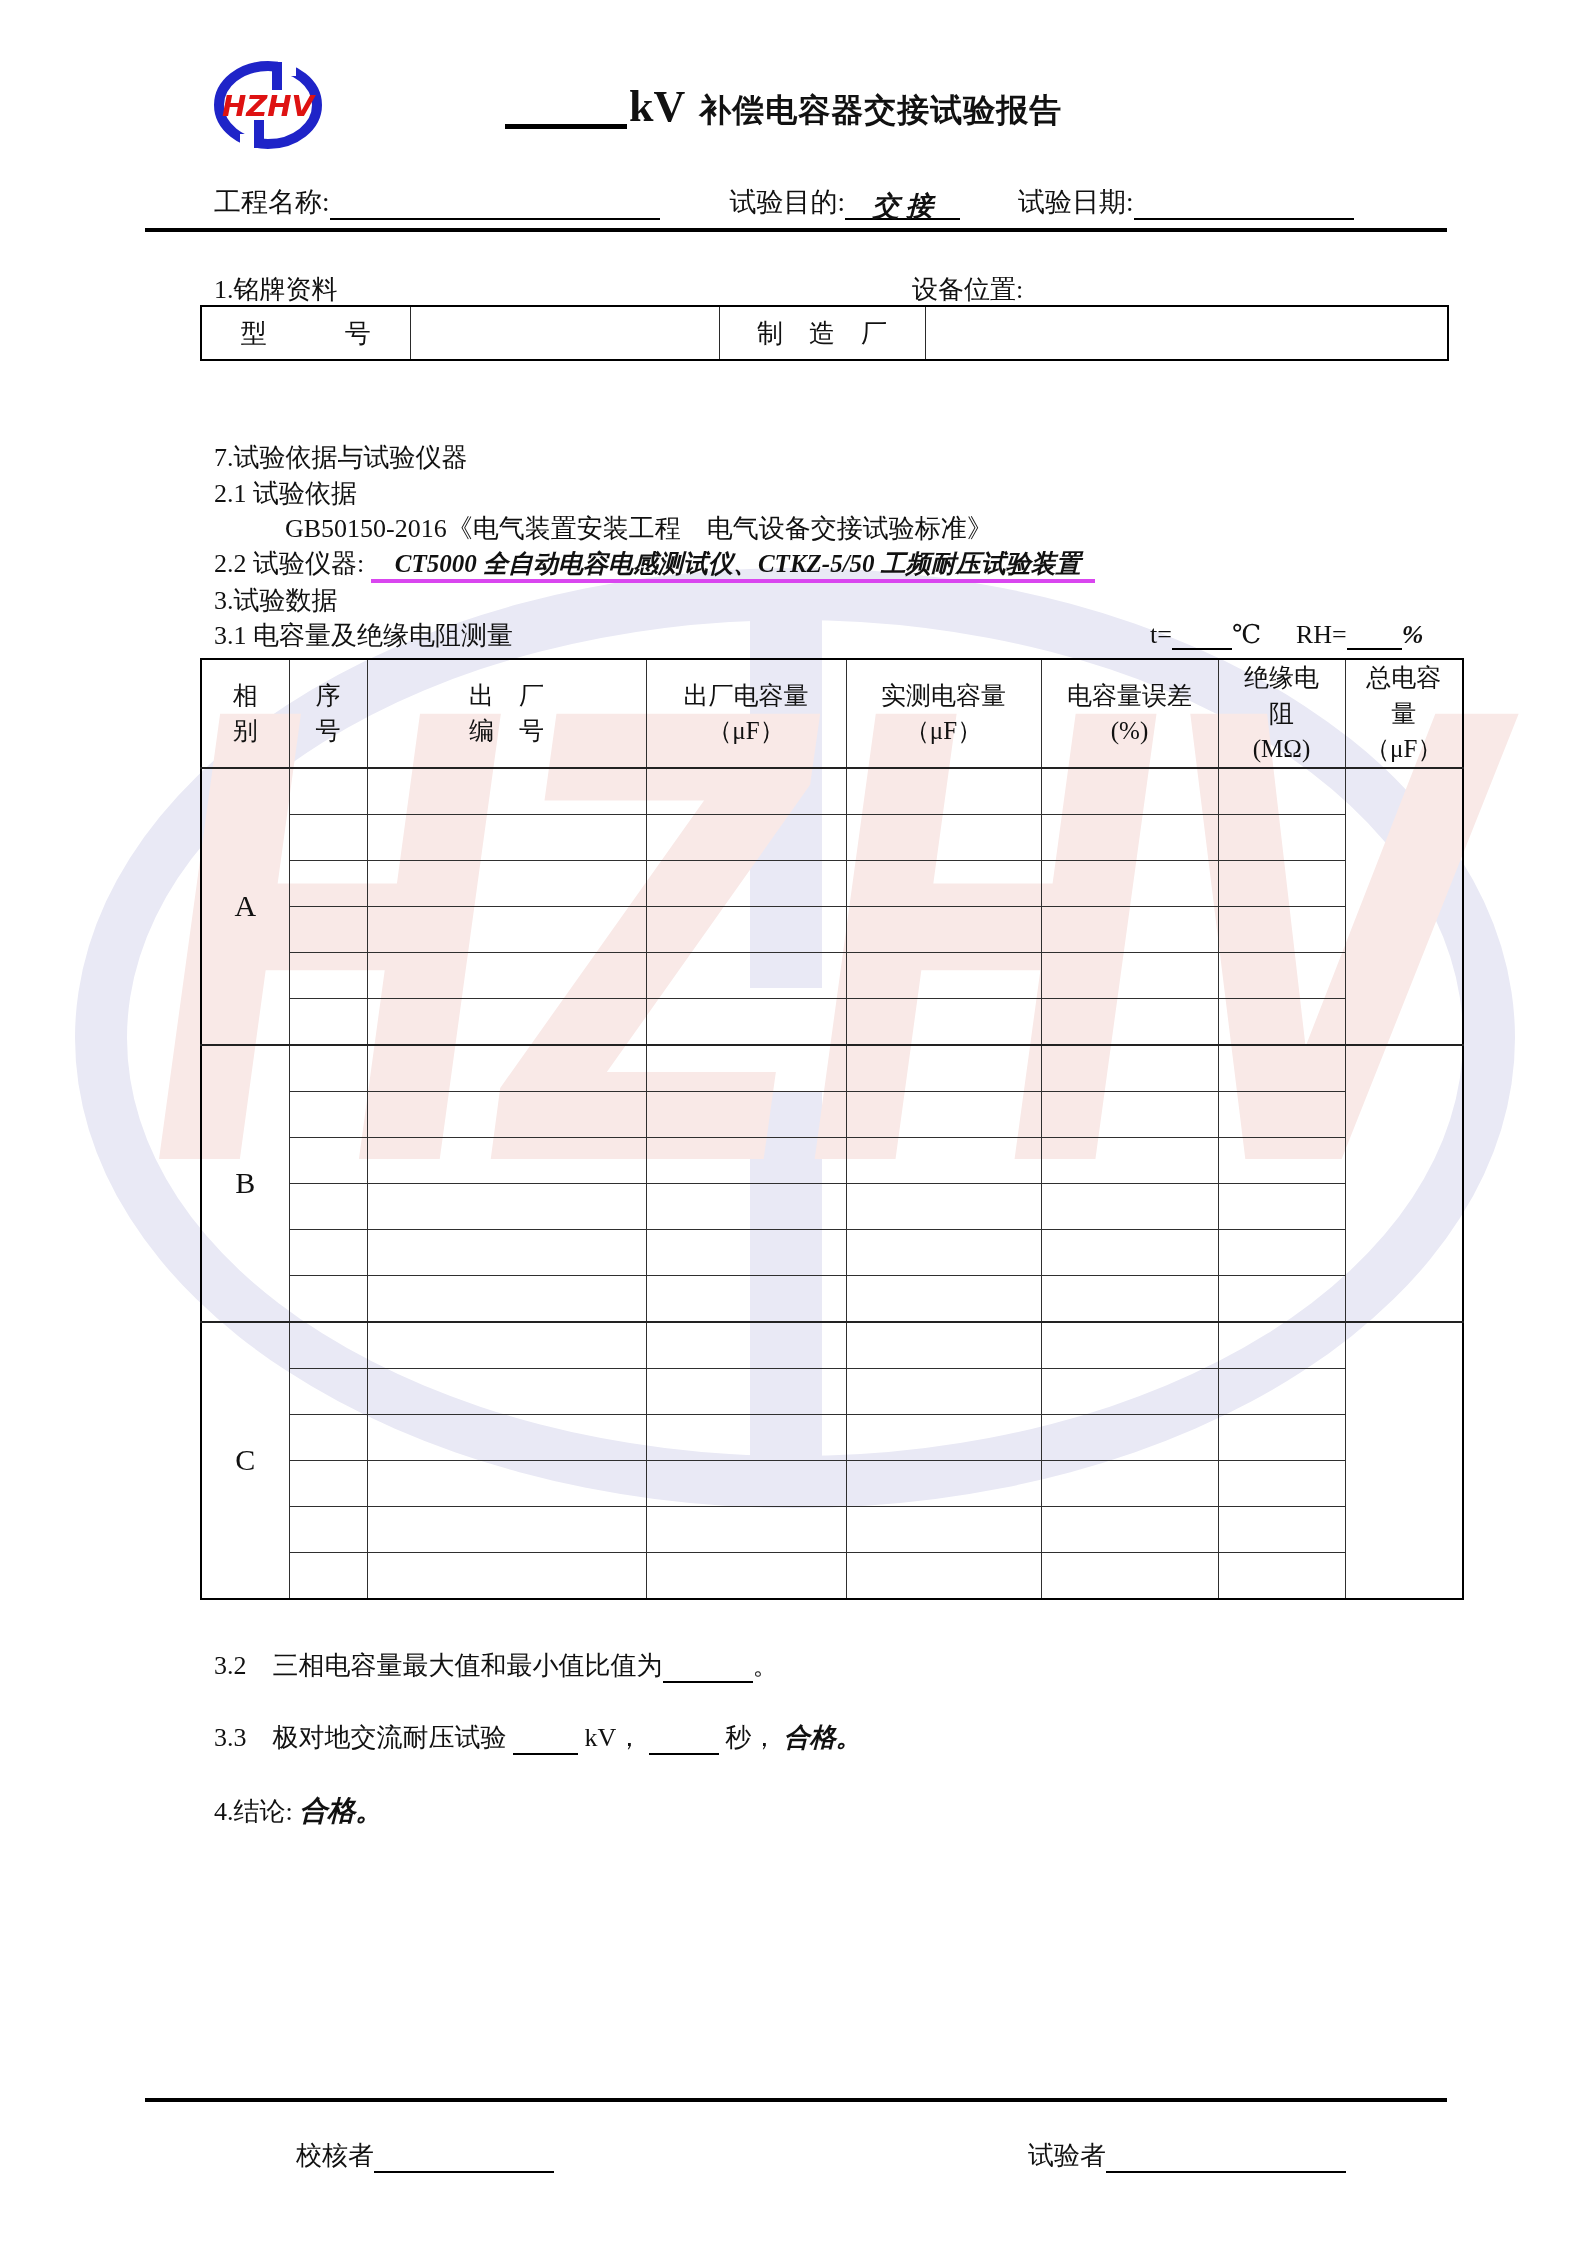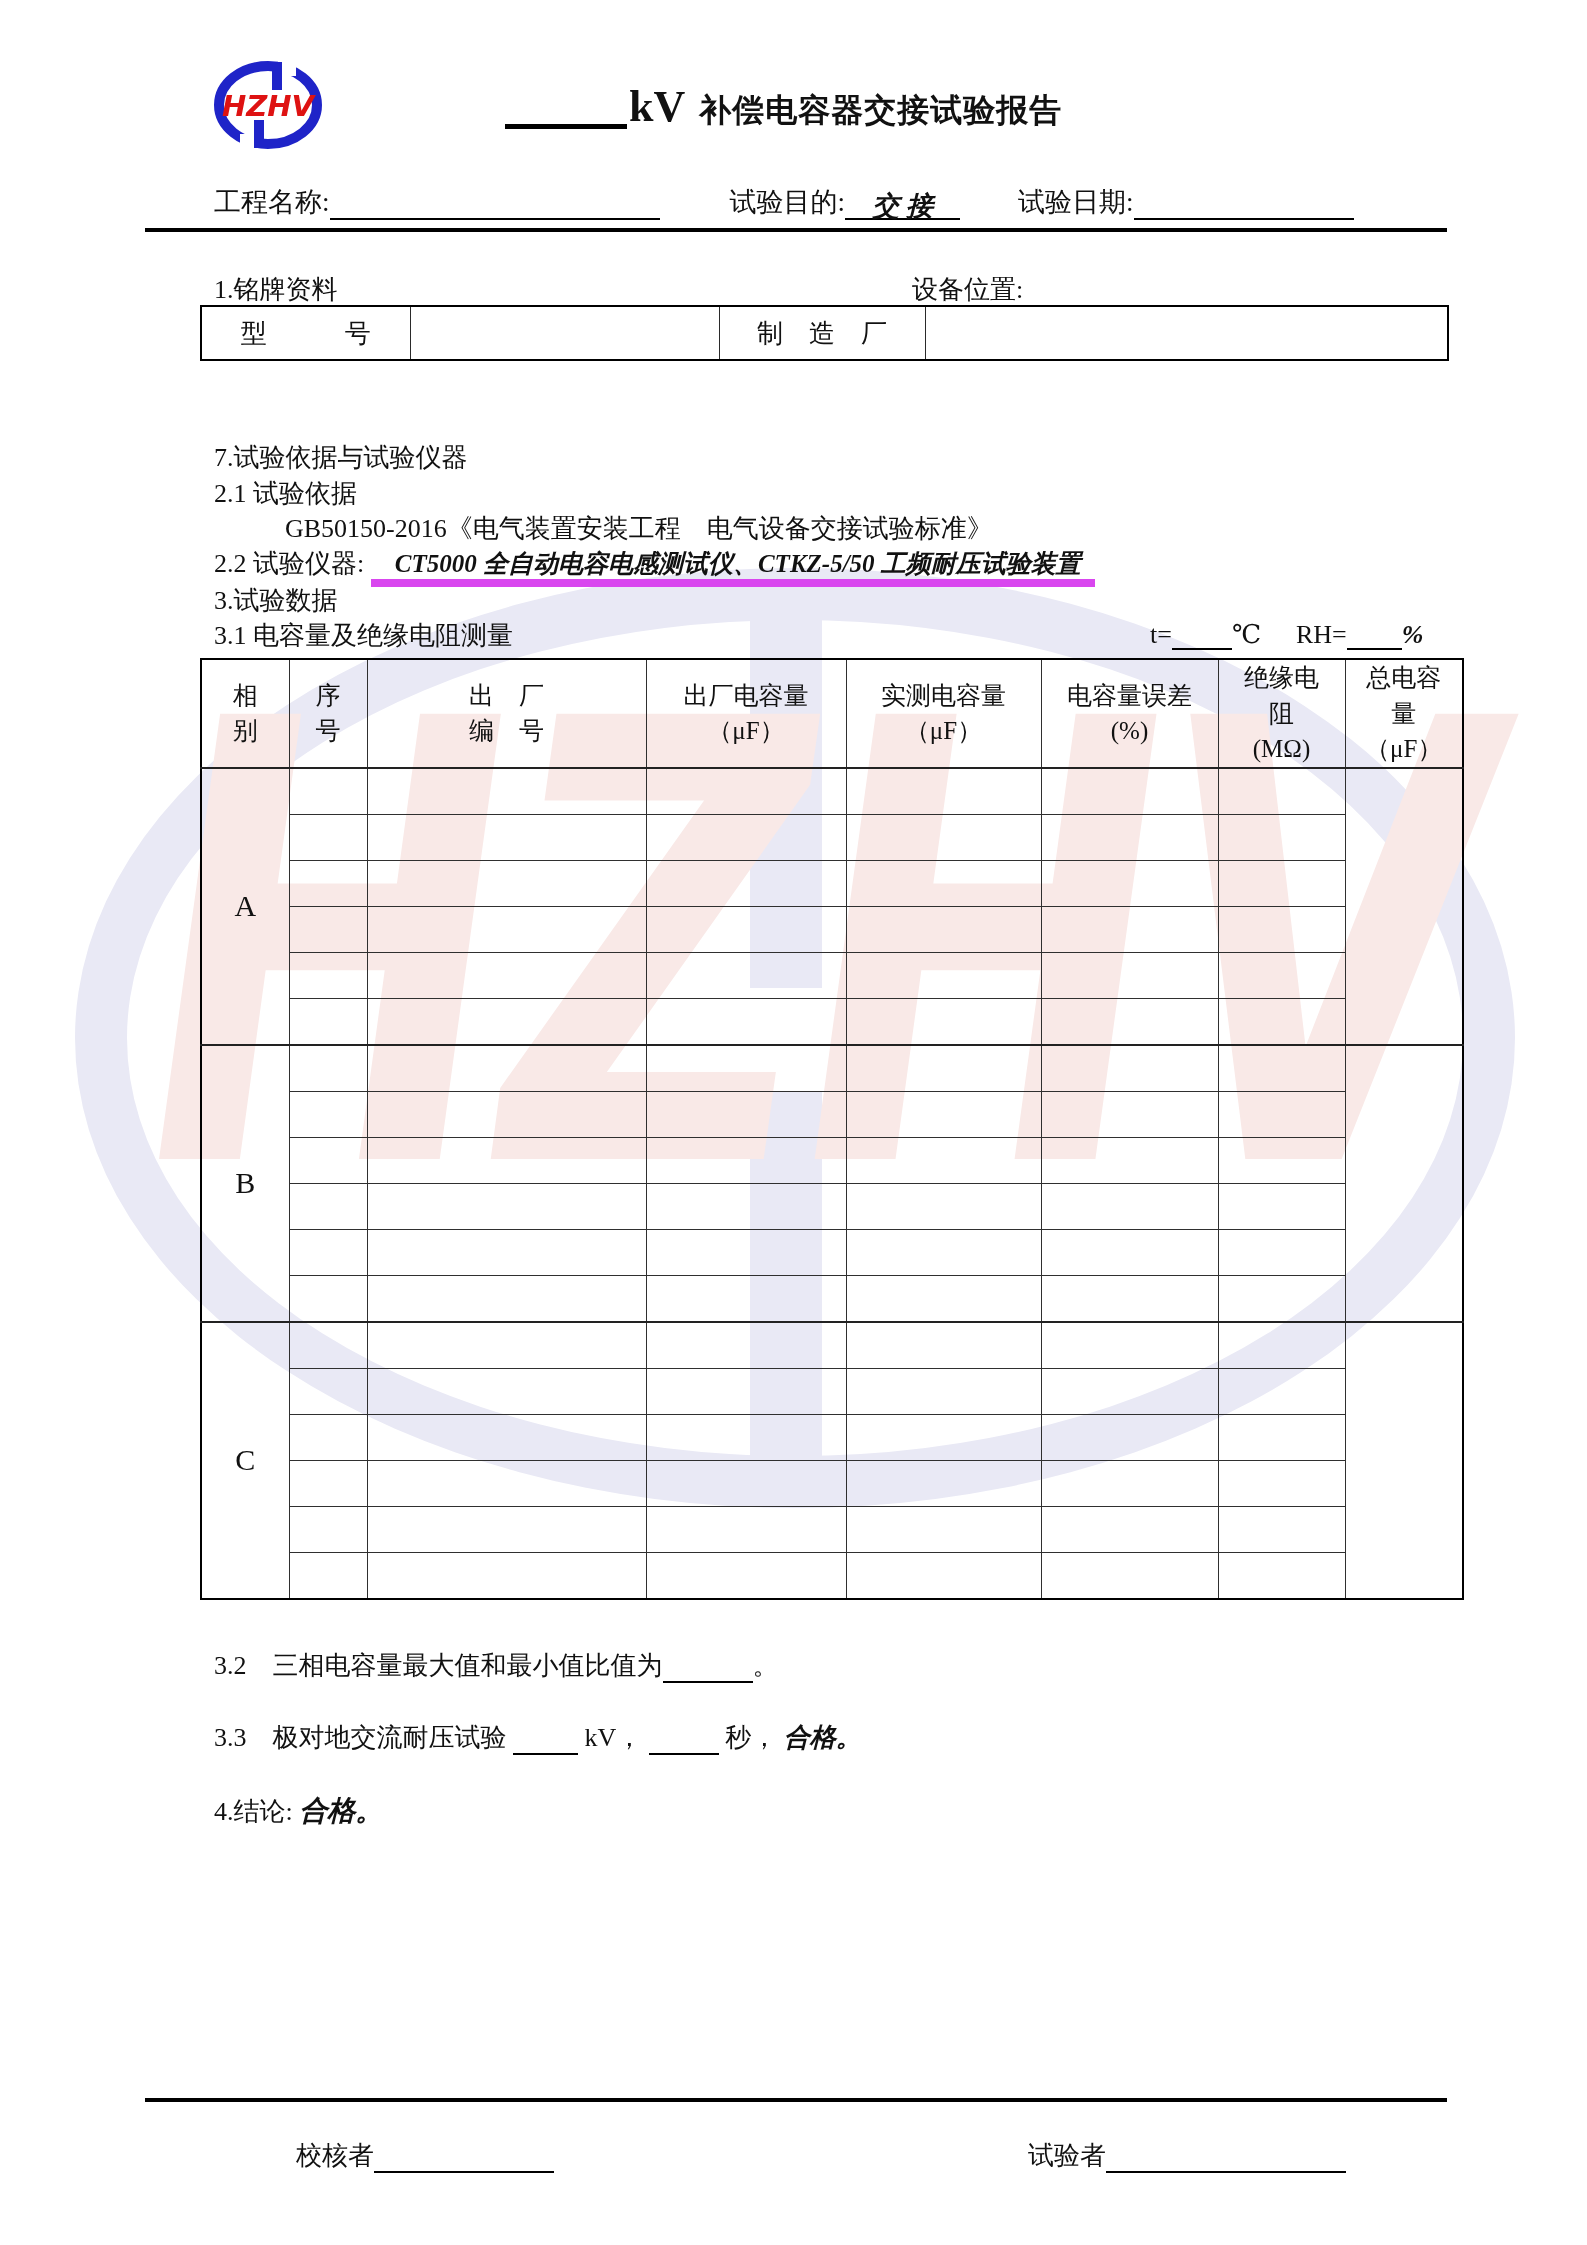--- a/index.html
+++ b/index.html
@@ -64,21 +64,21 @@
   .tline{font-size:26px;white-space:nowrap;}
   .s1-head{left:214px;top:272px;}
   .s1-loc{left:912px;top:272px;}
   .s2-head{left:214px;top:440px;}
   .s2-sub1{left:214px;top:476px;}
   .s2-gb{left:285px;top:511px;}
   .s2-sub2{left:214px;top:546px;}
   .s3-head{left:214px;top:583px;}
   .s3-sub1{left:214px;top:618px;}
   .s3-trh{left:1150px;top:618px;}
-  .instr{border-bottom:8px solid #d946ef;padding:0 14px 2px 24px;font-size:25px;}
+  .instr{border-bottom:4px solid #d946ef;padding:0 14px 2px 24px;font-size:25px;}
   .item32{left:214px;top:1648px;}
   .item33{left:214px;top:1720px;}
   .item4{left:214px;top:1792px;}
   .sig-check{left:296px;top:2138px;}
   .sig-test{left:1028px;top:2138px;}
 
   
   table{border-collapse:collapse;table-layout:fixed;background:transparent;}
   .np-table{left:200px;top:305px;}
   .np-table td{

